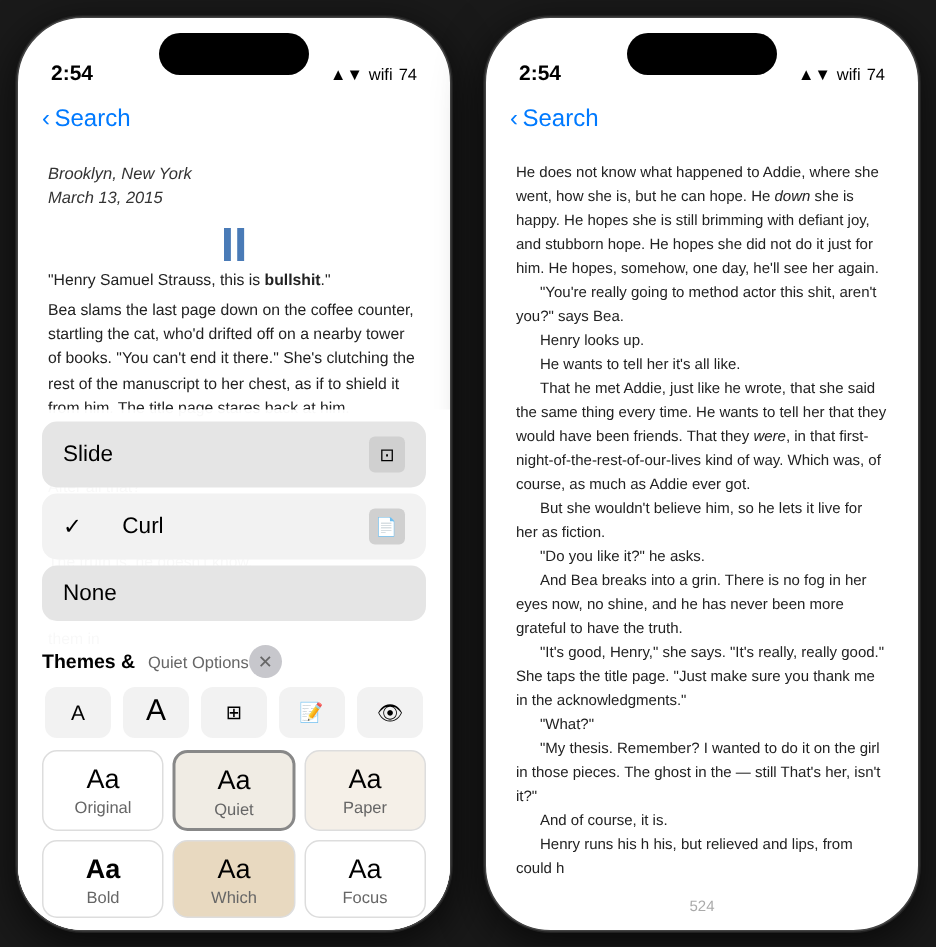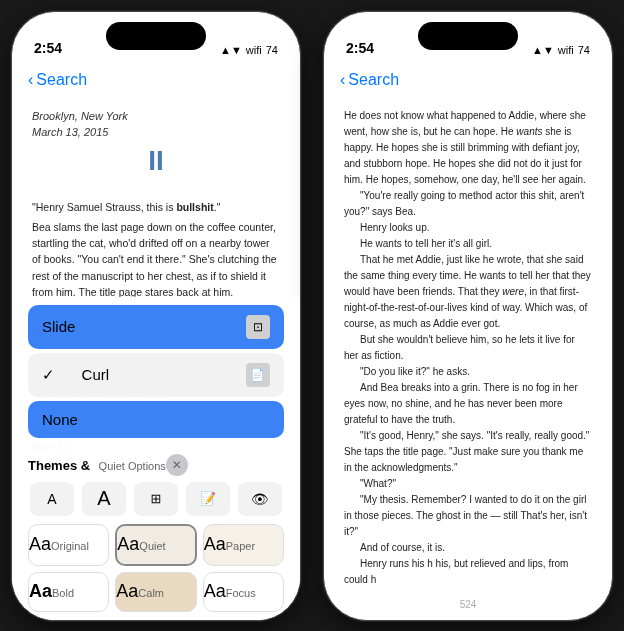--- a/index.html
+++ b/index.html
@@ -108,24 +108,24 @@
     .book-content .location-header {
       font-size: 11px;
       font-style: italic;
       color: #333;
       line-height: 1.5;
       margin-bottom: 6px;
     }
 
     .book-content .chapter-num {
       text-align: center;
-      font-size: 28px;
+      font-size: 32px;
       font-weight: bold;
       color: #4a7bb7;
-      margin-bottom: 24px;
+      margin-bottom: 0;
       line-height: 1;
     }
 
     .book-content .book-text {
       font-size: 10.5px;
       line-height: 1.55;
       color: #222;
       text-align: left;
     }
 
@@ -152,21 +152,21 @@
     
     .transition-options {
       padding: 8px 16px;
     }
 
     .transition-item {
       display: flex;
       align-items: center;
       justify-content: space-between;
       padding: 10px 14px;
-      background: #3b82f6;
+      background: #e5e5e5;
       border-radius: 10px;
       margin-bottom: 4px;
     }
 
     .transition-item-left {
       display: flex;
       align-items: center;
       gap: 8px;
     }
 
@@ -273,21 +273,21 @@
       grid-template-columns: 1fr 1fr 1fr;
       gap: 6px;
       margin-bottom: 8px;
     }
 
     .theme-card {
       border-radius: 10px;
       overflow: hidden;
       border: 1px solid #ddd;
       display: flex;
-      flex-direction: row;
+      flex-direction: column;
       align-items: center;
       padding: 8px 0 6px;
     }
 
     .theme-card.selected {
       border: 2px solid #555;
     }
 
     .theme-card .theme-sample {
       font-size: 18px;
@@ -468,21 +468,21 @@
           <div class="theme-card theme-paper">
             <span class="theme-sample">Aa</span>
             <span class="theme-name">Paper</span>
           </div>
           <div class="theme-card theme-bold">
             <span class="theme-sample" style="font-weight:800">Aa</span>
             <span class="theme-name">Bold</span>
           </div>
           <div class="theme-card theme-calm">
             <span class="theme-sample">Aa</span>
-            <span class="theme-name">Calm</span>
+            <span class="theme-name">Which</span>
           </div>
           <div class="theme-card theme-focus">
             <span class="theme-sample">Aa</span>
             <span class="theme-name">Focus</span>
           </div>
         </div>
       </div>
 
     </div>
   </div>
@@ -501,24 +501,24 @@
 
     <div class="nav-bar">
       <div class="nav-back">
         <span>‹</span>
         <span>Search</span>
       </div>
     </div>
 
     <div class="reading-content">
       <div class="reading-text">
-        <p>He does not know what happened to Addie, where she went, how she is, but he can hope. He <em>wants</em> she is happy. He hopes she is still brimming with defiant joy, and stubborn hope. He hopes she did not do it just for him. He hopes, somehow, one day, he'll see her again.</p>
+        <p>He does not know what happened to Addie, where she went, how she is, but he can hope. He <em>down</em> she is happy. He hopes she is still brimming with defiant joy, and stubborn hope. He hopes she did not do it just for him. He hopes, somehow, one day, he'll see her again.</p>
         <p class="indent">"You're really going to method actor this shit, aren't you?" says Bea.</p>
         <p class="indent">Henry looks up.</p>
-        <p class="indent">He wants to tell her it's all girl.</p>
+        <p class="indent">He wants to tell her it's all like.</p>
         <p class="indent">That he met Addie, just like he wrote, that she said the same thing every time. He wants to tell her that they would have been friends. That they <em>were</em>, in that first-night-of-the-rest-of-our-lives kind of way. Which was, of course, as much as Addie ever got.</p>
         <p class="indent">But she wouldn't believe him, so he lets it live for her as fiction.</p>
         <p class="indent">"Do you like it?" he asks.</p>
         <p class="indent">And Bea breaks into a grin. There is no fog in her eyes now, no shine, and he has never been more grateful to have the truth.</p>
         <p class="indent">"It's good, Henry," she says. "It's really, really good." She taps the title page. "Just make sure you thank me in the acknowledgments."</p>
         <p class="indent">"What?"</p>
         <p class="indent">"My thesis. Remember? I wanted to do it on the girl in those pieces. The ghost in the — still That's her, isn't it?"</p>
         <p class="indent">And of course, it is.</p>
         <p class="indent">Henry runs his h his, but relieved and lips, from could h</p>
         <p style="text-indent:0">pay off his stu- icate a little while ng to do next. He it is, but for the first</p>

